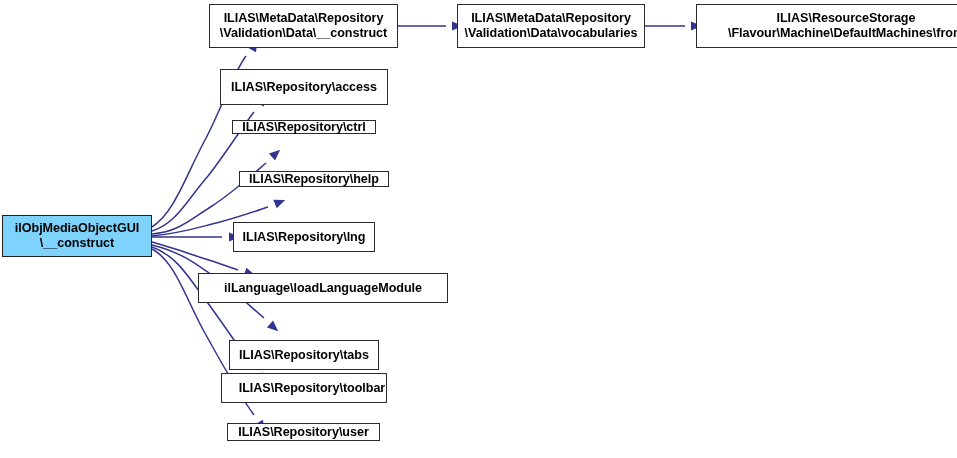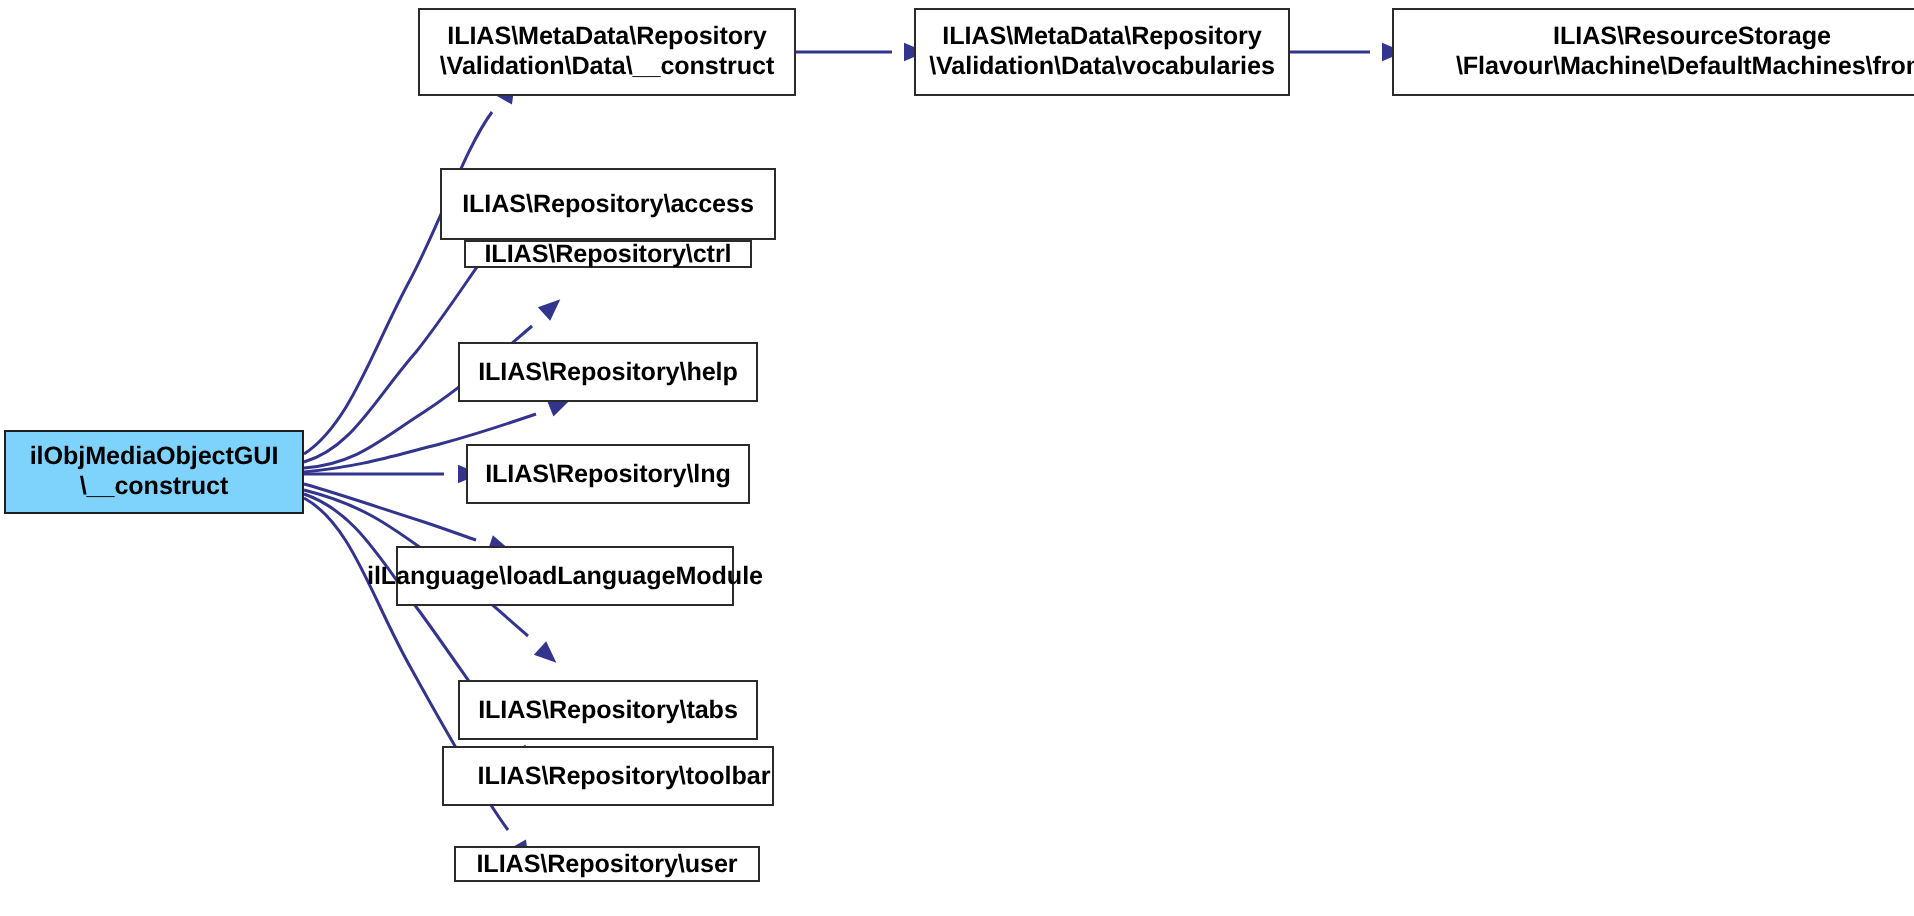--- a/index.html
+++ b/index.html
@@ -77,25 +77,25 @@
         <polygon points="0,-4.6 11,0 0,4.6" fill="#33348e" transform="translate(452,26) rotate(0)"></polygon>
         <path d="M645,26 L685,26" fill="none" stroke="#33348e" stroke-width="1.5"></path>
         <polygon points="0,-4.6 11,0 0,4.6" fill="#33348e" transform="translate(691,26) rotate(0)"></polygon>
       </g>
   </svg>
   <div id="node-layer">
       <div class="node-box root" style="left: 2px; top: 215px; width: 150px; height: 42px;"><span class="node-label">ilObjMediaObjectGUI
 \__construct</span></div>
       <div class="node-box" style="left: 209px; top: 4px; width: 189px; height: 44px;"><span class="node-label">ILIAS\MetaData\Repository
 \Validation\Data\__construct</span></div>
-      <div class="node-box" style="left: 220px; top: 69px; width: 168px; height: 36px; margin-top: 15px;"><span class="node-label">ILIAS\Repository\access</span></div>
+      <div class="node-box" style="left: 220px; top: 69px; width: 168px; height: 36px;"><span class="node-label">ILIAS\Repository\access</span></div>
       <div class="node-box" style="left: 232px; top: 120px; width: 144px; height: 14px;"><span class="node-label">ILIAS\Repository\ctrl</span></div>
-      <div class="node-box" style="left: 229px; top: 171px; width: 150px; height: 30px; text-align: right;"><span class="node-label">ILIAS\Repository\help</span></div>
+      <div class="node-box" style="left: 239px; top: 171px; width: 150px; height: 16px; text-align: right;"><span class="node-label">ILIAS\Repository\help</span></div>
       <div class="node-box" style="left: 233px; top: 222px; width: 142px; height: 30px; text-align: right;"><span class="node-label">ILIAS\Repository\lng</span></div>
-      <div class="node-box" style="left: 198px; top: 273px; width: 169px; height: 30px;"><span class="node-label">ilLanguage\loadLanguageModule</span></div>
+      <div class="node-box" style="left: 198px; top: 273px; width: 250px; height: 30px;"><span class="node-label">ilLanguage\loadLanguageModule</span></div>
       <div class="node-box" style="left: 229px; top: 340px; width: 150px; height: 30px; text-align: right;"><span class="node-label">ILIAS\Repository\tabs</span></div>
       <div class="node-box" style="left: 221px; top: 373px; width: 166px; height: 30px; padding-left: 16px;"><span class="node-label">ILIAS\Repository\toolbar</span></div>
       <div class="node-box" style="left: 227px; top: 423px; width: 153px; height: 18px;"><span class="node-label">ILIAS\Repository\user</span></div>
       <div class="node-box" style="left: 457px; top: 4px; width: 188px; height: 44px;"><span class="node-label">ILIAS\MetaData\Repository
 \Validation\Data\vocabularies</span></div>
       <div class="node-box" style="left: 696px; top: 4px; width: 300px; height: 44px;"><span class="node-label">ILIAS\ResourceStorage
 \Flavour\Machine\DefaultMachines\from</span></div>
     </div>
 </div>
 

